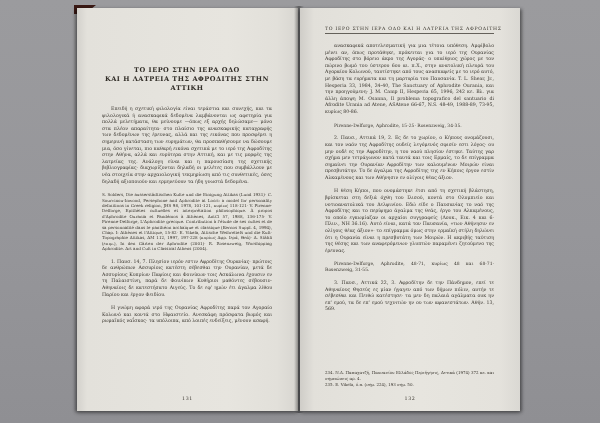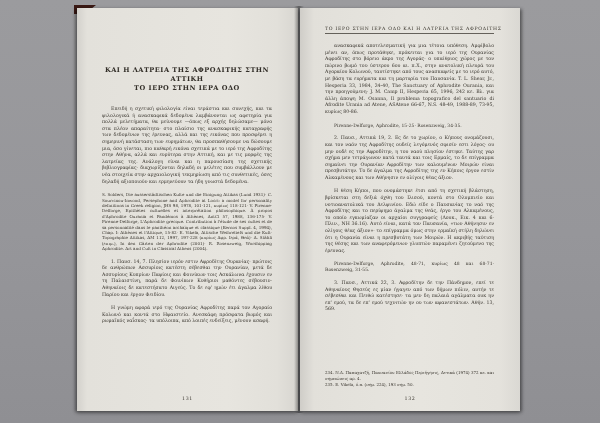--- a/index.html
+++ b/index.html
@@ -47,22 +47,22 @@
 </style>
 </head>
 <body>
 
 <div class="scene">
 
   <div class="corner-mark"></div>
 
   <div class="page left">
     <div class="chapter-title">
+      <div>ΤΟ ΙΕΡΟ ΣΤΗΝ ΙΕΡΑ ΟΔΟ</div>
       <div>ΚΑΙ Η ΛΑΤΡΕΙΑ ΤΗΣ ΑΦΡΟΔΙΤΗΣ ΣΤΗΝ ΑΤΤΙΚΗ</div>
-      <div>ΤΟ ΙΕΡΟ ΣΤΗΝ ΙΕΡΑ ΟΔΟ</div>
     </div>
     <p class="body-text">Επειδή η σχετική φιλολογία είναι τεράστια και συνεχής, και τα φιλολογικά ή ανασκαφικά δεδομένα λαμβάνονται ως αφετηρία για πολλά μελετήματα, θα μείνουμε —όπως εξ αρχής δηλώσαμε— μόνο στα πλέον απαραίτητα· στο πλαίσιο της ανασκαφικής καταγραφής των δεδομένων της έρευνας, αλλά και της εικόνας που προσφέρει η σημερινή κατάσταση των ευρημάτων, θα προσπαθήσουμε να δώσουμε μια, όσο γίνεται, πιο καθαρή εικόνα σχετικά με το ιερό της Αφροδίτης στην Αθήνα, αλλά και ευρύτερα στην Αττική, και με τις μορφές της λατρείας της. Ανάλογη είναι και η παρουσίαση της σχετικής βιβλιογραφίας· διαχωρίζονται δηλαδή οι μελέτες που συμβάλλουν με νέα στοιχεία στην αρχαιολογική τεκμηρίωση από τις συνθετικές, όσες δηλαδή αξιοποιούν και ερμηνεύουν τα ήδη γνωστά δεδομένα.</p>
     <p class="small-text">S. Solders, Die ausserstädtischen Kulte und die Einigung Attikas (Lund 1931)· C. Sourvinou-Inwood, Persephone and Aphrodite at Locri: a model for personality definitions in Greek religion, JHS 98, 1978, 101-121, κυρίως 118-121· V. Pirenne-Delforge, Epithètes cultuelles et interprétation philosophique. À propos d'Aphrodite Ourania et Pandémos à Athènes, AntCl 57, 1988, 136-175· V. Pirenne-Delforge, L'Aphrodite grecque. Contribution à l'étude de ses cultes et de sa personnalité dans le panthéon archaïque et classique (Kernos Suppl. 4, 1994), Chap. I: Athènes et l'Attique, 15-82· E. Vikela, Attische Weihreliefs und die Kult-Topographie Attikas, AM 112, 1997, 197-228 (κυρίως Αφρ. Ιερά, Θεά)· A. Stähli (επιμ.), In den Gärten der Aphrodite (2001)· R. Rosenzweig, Worshipping Aphrodite. Art and Cult in Classical Athens (2004).</p>
     <p class="body-text">1. Παυσ. 14, 7. Πλησίον ιερόν εστιν Αφροδίτης Ουρανίας· πρώτοις δε ανθρώπων Ασσυρίοις κατέστη σέβεσθαι την Ουρανίαν, μετά δε Ασσυρίους Κυπρίων Παφίοις και Φοινίκων τοις Ασκάλωνα έχουσιν εν τη Παλαιστίνη, παρά δε Φοινίκων Κυθήριοι μαθόντες σέβουσιν· Αθηναίοις δε κατεστήσατο Αιγεύς. Το δε εφ' ημών έτι άγαλμα λίθου Παρίου και έργον Φειδίου.</p>
     <p class="body-text">Η γνώμη αφορά ιερό της Ουρανίας Αφροδίτης παρά τον Αγοραίο Κολωνό και κοντά στο Ηφαιστείο. Ανεσκάφη πρόσφατα βωμός και ρωμαϊκός ναΐσκος· τα υπόλοιπα, από λοιπές ενδείξεις, μένουν ασαφή.</p>
     <div class="pageno">131</div>
   </div>
 
   <div class="gutter"></div>
 

